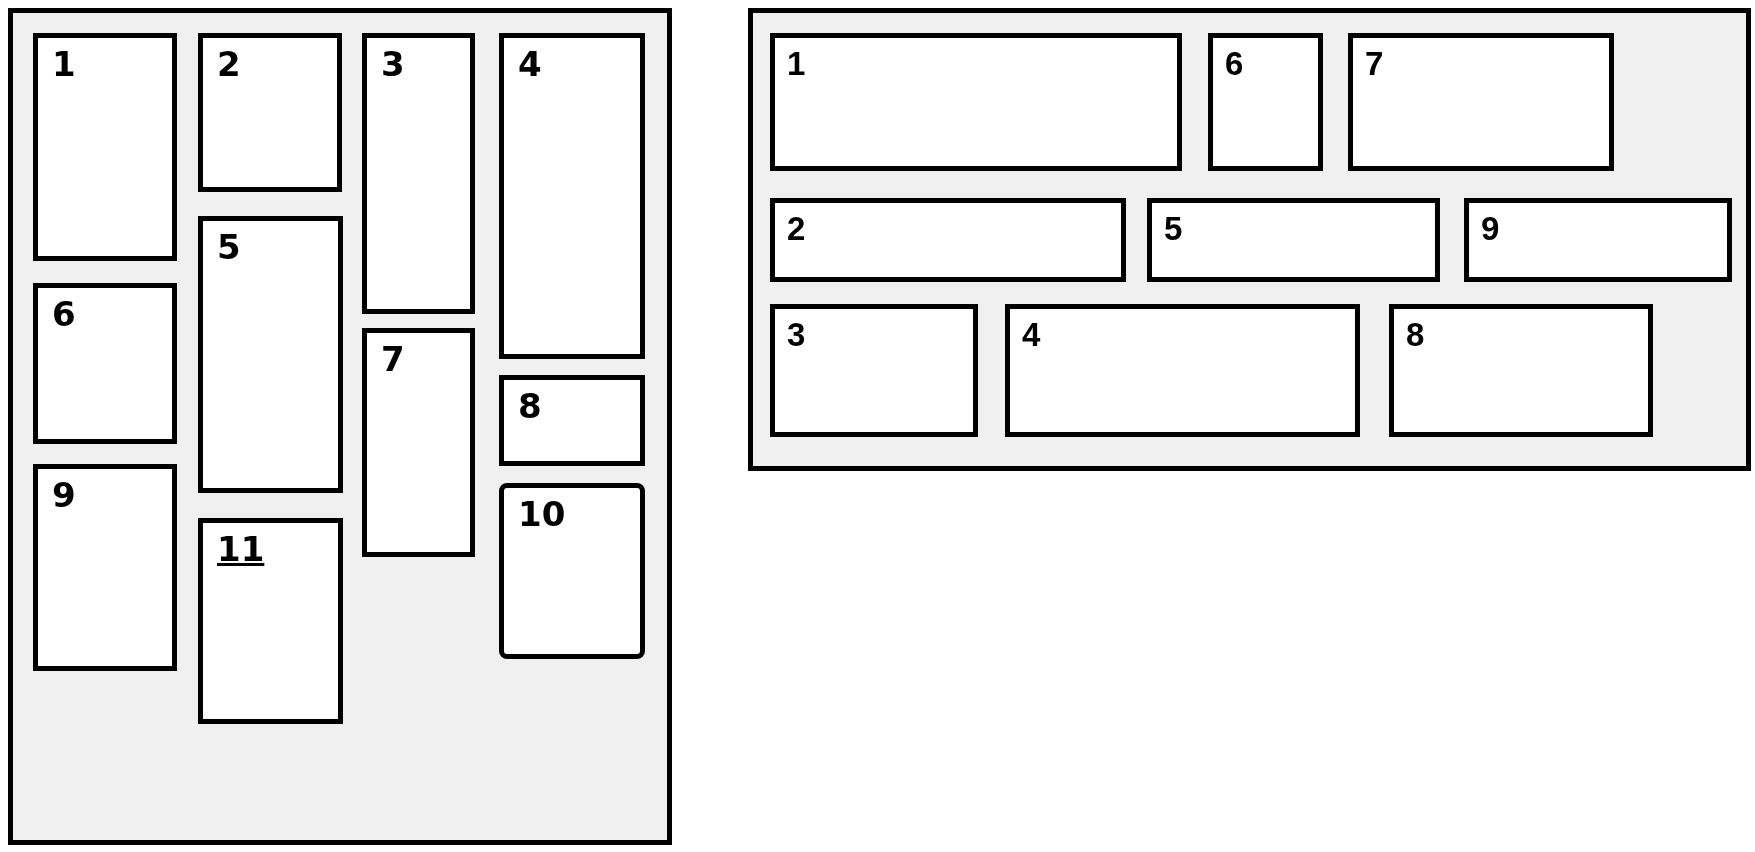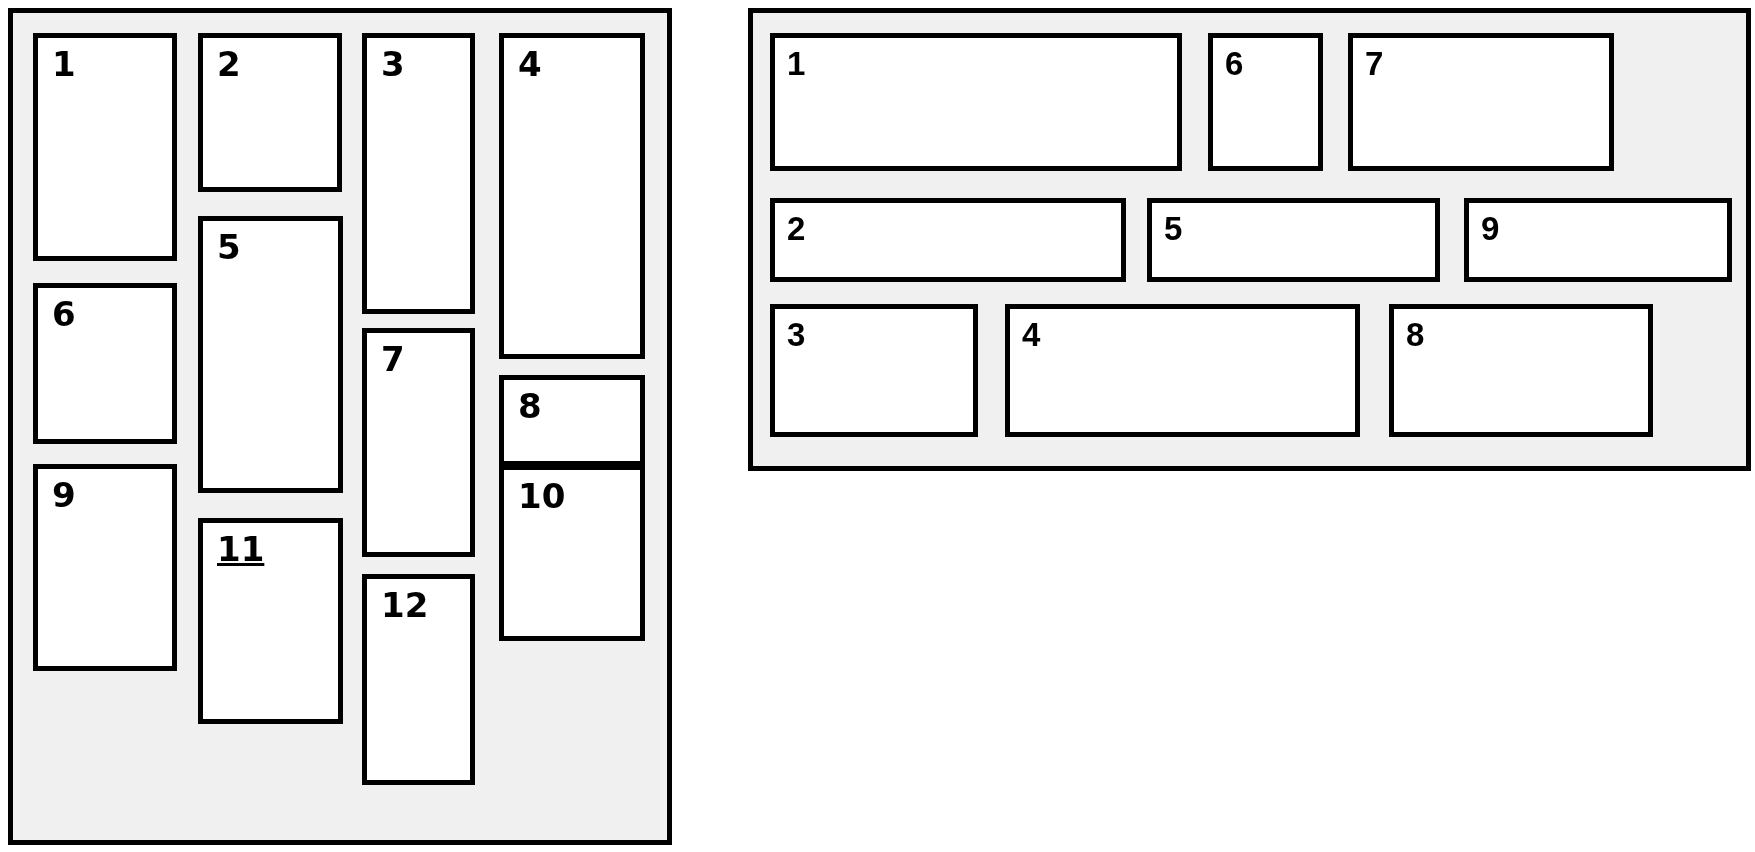--- a/index.html
+++ b/index.html
@@ -66,28 +66,25 @@
     </div>
     <div class="item" style="left: 349px; top: 315px; width: 113px; height: 229px; background: rgb(255, 255, 255); border-color: rgb(0, 0, 0); border-width: 5px;">
       <span class="label" style="color: rgb(0, 0, 0);">7</span>
     </div>
     <div class="item" style="left: 486px; top: 362px; width: 146px; height: 91px; background: rgb(255, 255, 255); border-color: rgb(0, 0, 0); border-width: 5px;">
       <span class="label" style="color: rgb(0, 0, 0);">8</span>
     </div>
     <div class="item" style="left: 20px; top: 451px; width: 144px; height: 207px; background: rgb(255, 255, 255); border-color: rgb(0, 0, 0); border-width: 5px;">
       <span class="label" style="color: rgb(0, 0, 0);">9</span>
     </div>
-    <div class="item" style="left: 486px; top: 452px; width: 146px; height: 176px; background: rgb(255, 255, 255); border-color: rgb(0, 0, 0); border-width: 5px;">
+    <div class="item" style="left: 486px; top: 470px; width: 146px; height: 176px; background: rgb(255, 255, 255); border-color: rgb(0, 0, 0); border-width: 5px; border-radius: 8px;">
       <span class="label" style="color: rgb(0, 0, 0);">10</span>
     </div>
     <div class="item" style="left: 185px; top: 505px; width: 145px; height: 206px; background: rgb(255, 255, 255); border-color: rgb(0, 0, 0); border-width: 5px; text-decoration: underline;">
       <span class="label" style="color: rgb(0, 0, 0);">11</span>
-    </div>
-    <div class="item" style="left: 349px; top: 561px; width: 113px; height: 211px; background: rgb(255, 255, 255); border-color: rgb(0, 0, 0); border-width: 5px;">
-      <span class="label" style="color: rgb(0, 0, 0);">12</span>
     </div>
   </div>
 
 <div class="panel panel-rows" style="left: 748px; top: 8px; width: 1003px; height: 463px; background: rgb(240, 240, 240); border-color: rgb(0, 0, 0); border-width: 5px;">
     <div class="item" style="left: 17px; top: 20px; width: 412px; height: 138px; background: rgb(255, 255, 255); border-color: rgb(0, 0, 0); border-width: 5px;">
       <span class="label" style="color: rgb(0, 0, 0);">1</span>
     </div>
     <div class="item" style="left: 17px; top: 185px; width: 356px; height: 84px; background: rgb(255, 255, 255); border-color: rgb(0, 0, 0); border-width: 5px;">
       <span class="label" style="color: rgb(0, 0, 0);">2</span>
     </div>

